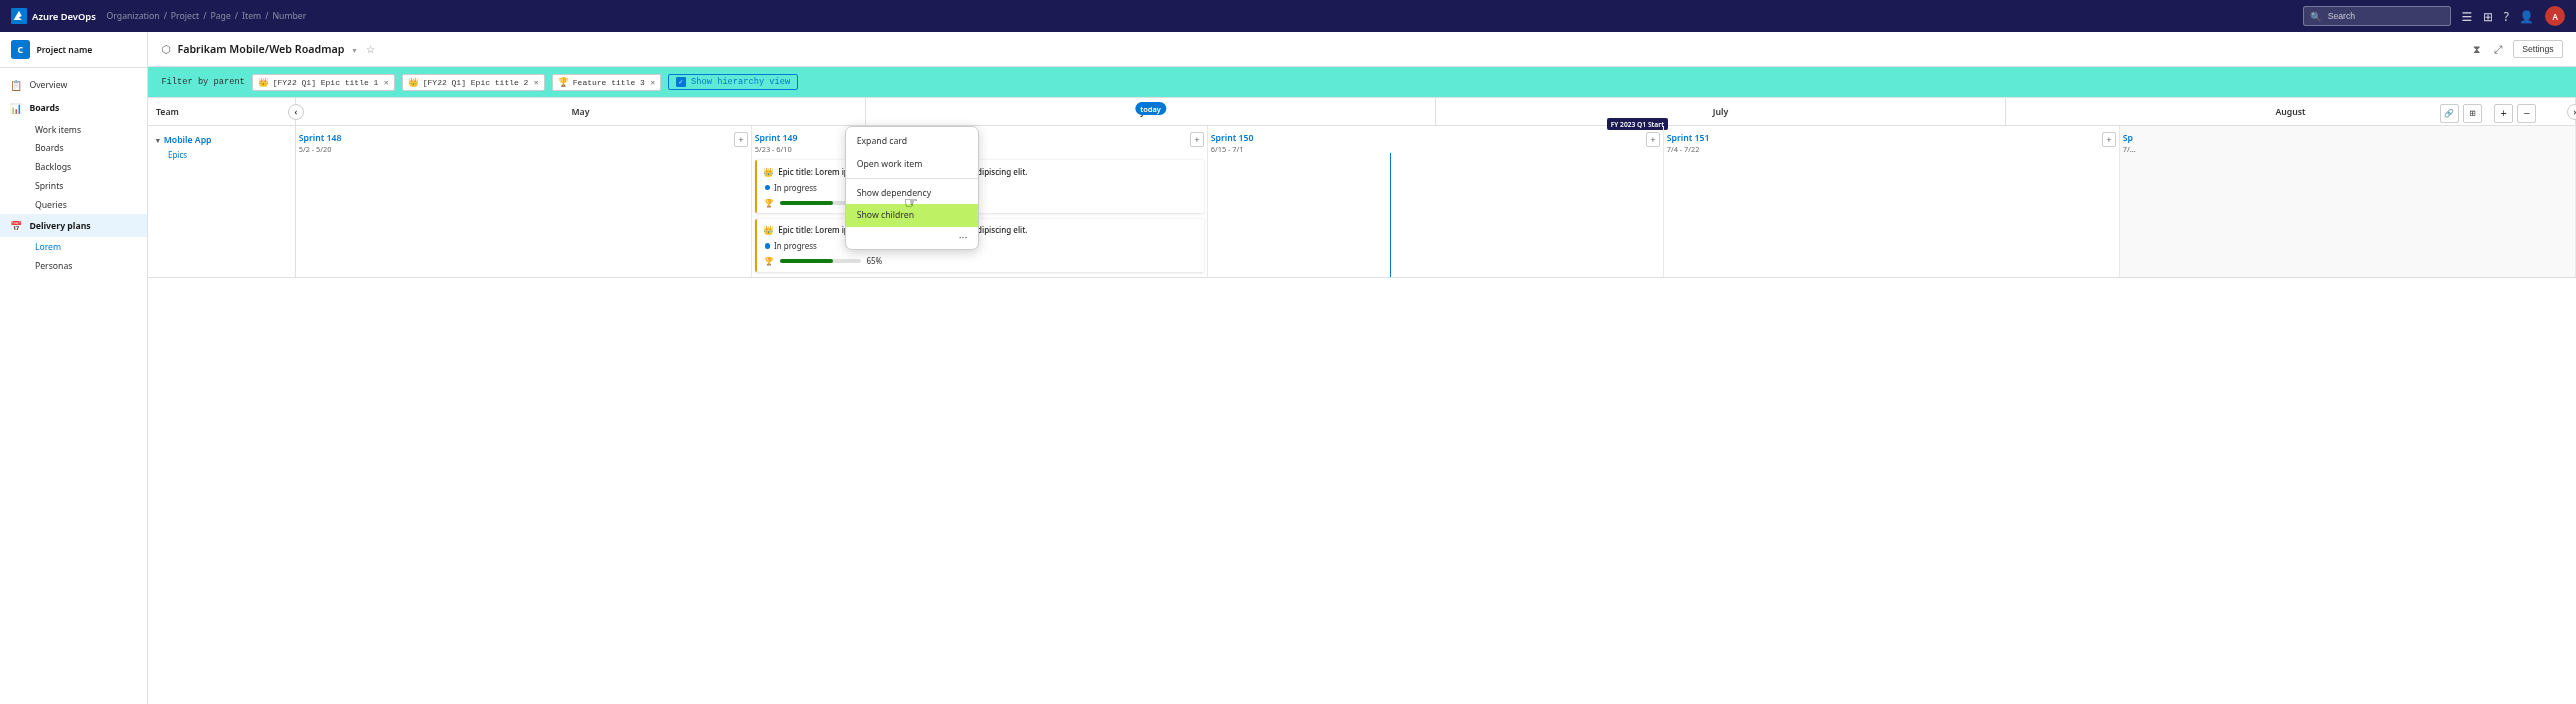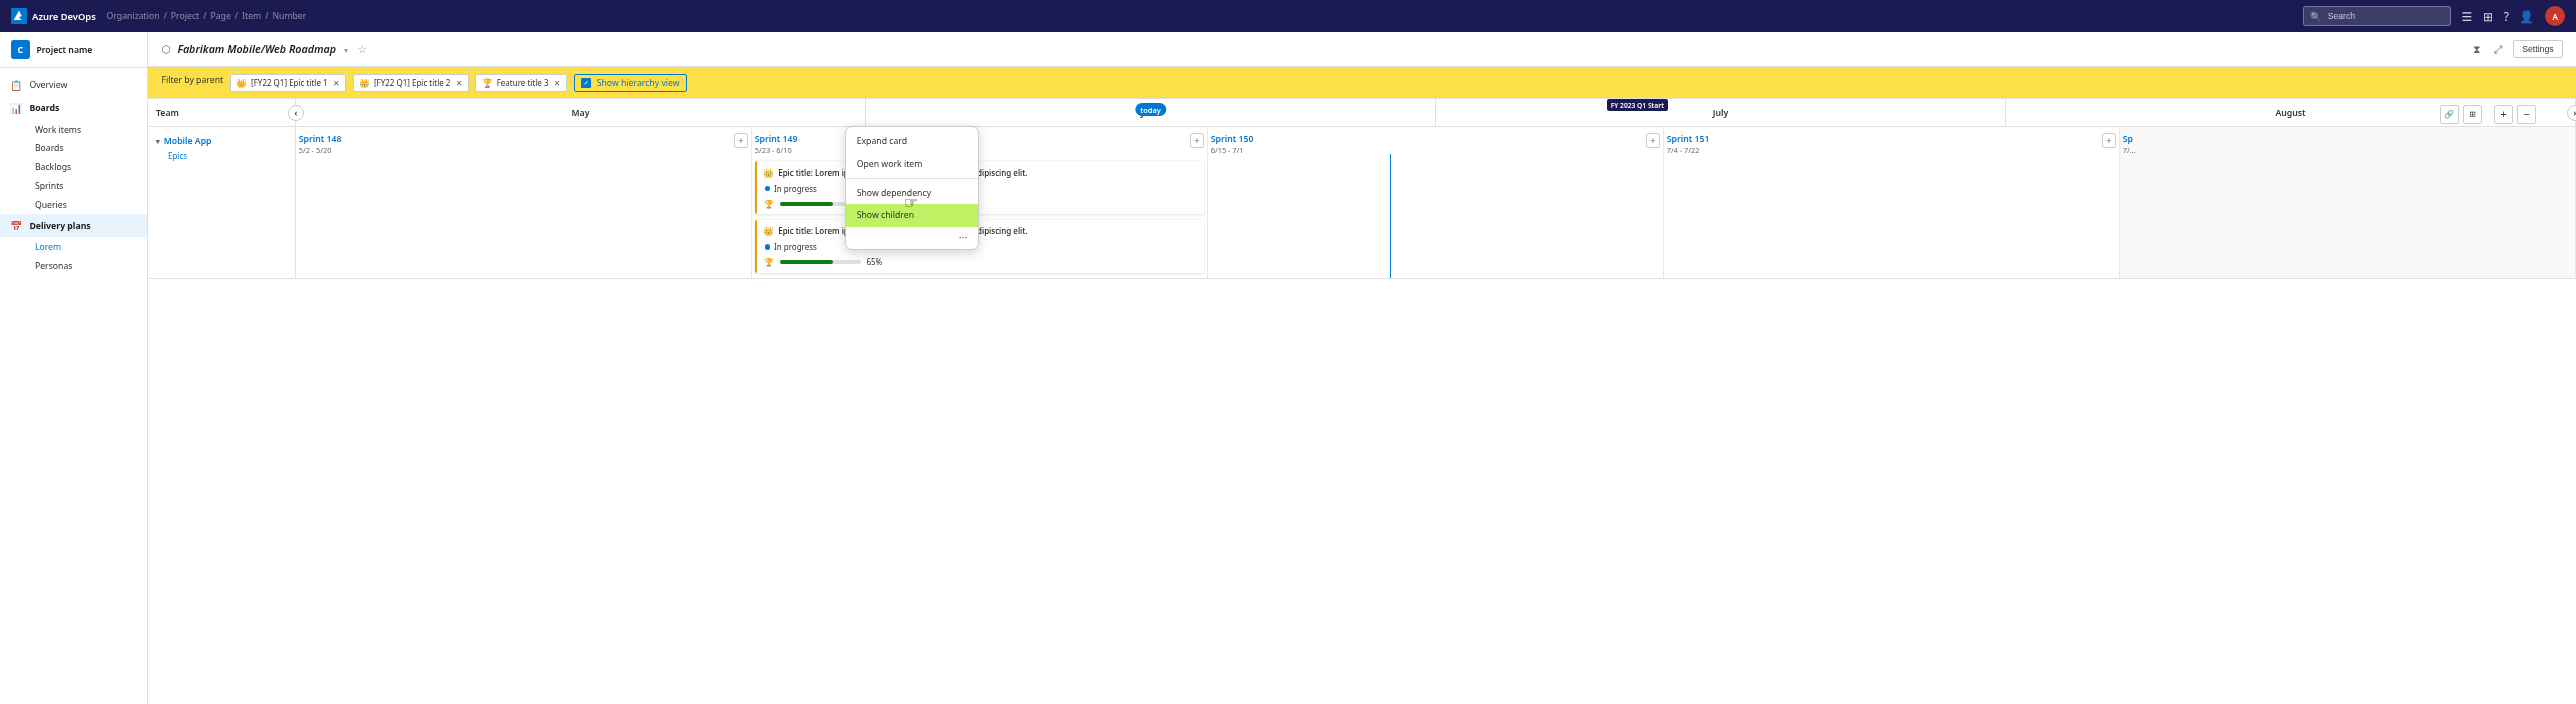--- a/index.html
+++ b/index.html
@@ -77,37 +77,37 @@
       display: flex; flex-direction: column; overflow: hidden;
     }
 
     
     .page-header {
       height: 35px; border-bottom: 0.7px solid #e0e0e0;
       display: flex; align-items: center; padding: 0 13.4px; gap: 6.7px;
       background: #fff;
     }
     .page-header-icon { color: #666; font-size: 10.7px; }
-    .page-title { font-size: 10.7px; font-weight: 600; color: #1a1a1a; font-style: italic; }
+    .page-title { font-size: 10.7px; font-weight: 600; color: #1a1a1a; }
     .page-header-chevron { color: #999; font-size: 8px; margin-left: 1.3px; }
     .page-header-star { color: #999; font-size: 10.7px; margin-left: 2.7px; cursor: pointer; }
     .page-header-actions { margin-left: auto; display: flex; align-items: center; gap: 8px; }
     .header-action-btn {
       background: none; border: none; cursor: pointer;
       color: #666; font-size: 10.7px; padding: 2.7px;
     }
     .header-settings-btn {
       background: none; border: 0.7px solid #ccc; border-radius: 2px;
       padding: 2.7px 8px; cursor: pointer; font-size: 8.7px; color: #333;
     }
 
     
     .filter-bar {
       padding: 6.7px 13.4px; border-bottom: 0.7px solid #e0e0e0;
-      display: flex; gap: 6.7px; background: #fde047;
+      display: flex; align-items: center; gap: 6.7px; background: #5eead4; font-family: Liberation Mono, monospace;
     }
     .filter-label { font-size: 8.7px; color: #333; white-space: nowrap; }
     .filter-chip {
       display: flex; align-items: center; gap: 4px;
       border: 0.7px solid #ccc; border-radius: 2px;
       padding: 2px 5.4px; font-size: 8px; color: #333; background: #fff;
     }
     .filter-chip-icon { font-size: 8.7px; }
     .filter-chip-close { color: #666; cursor: pointer; font-size: 8px; margin-left: 1.3px; }
     .filter-chip.epic .filter-chip-icon { color: #e8a000; }
@@ -376,21 +376,21 @@
         <div class="month-col" style="position:relative;">
           <div class="nav-arrow left">‹</div>
           <span>May</span>
         </div>
         <div class="month-col" style="position:relative;">
           <span>June</span>
           <div class="today-marker" style="left:50%;transform:translateX(-50%);top:4px;">today</div>
         </div>
         <div class="month-col" style="position:relative;">
           <span>July</span>
-          <div class="fy-marker" style="left:30%;top:0;font-size:6.7px;padding:1.3px 4px;">FY 2023 Q1 Start</div>
+          <div class="fy-marker" style="left:30%;top:20px;font-size:6.7px;padding:1.3px 4px;">FY 2023 Q1 Start</div>
         </div>
         <div class="month-col" style="position:relative;">
           <span>August</span>
           <div class="nav-arrow right">›</div>
         </div>
       </div>
 
       <div style="position:absolute;right:40px;top:5.4px;display:flex;gap:4px;">
         <button class="zoom-btn" style="font-size:10.7px;">+</button>
         <button class="zoom-btn" style="font-size:10.7px;">−</button>

